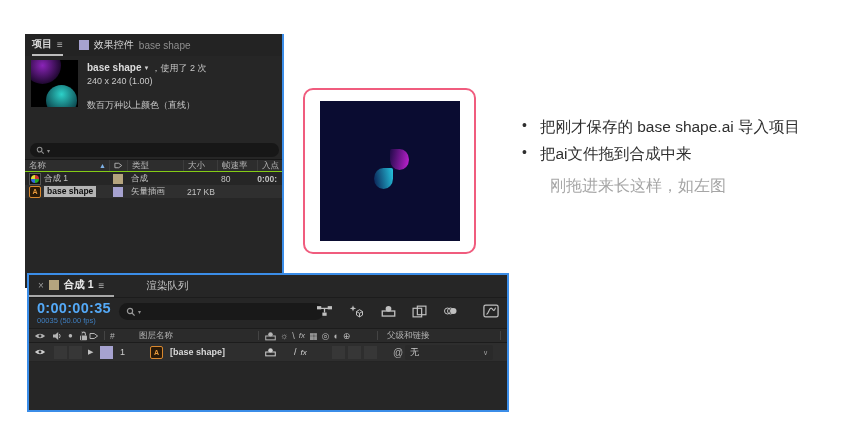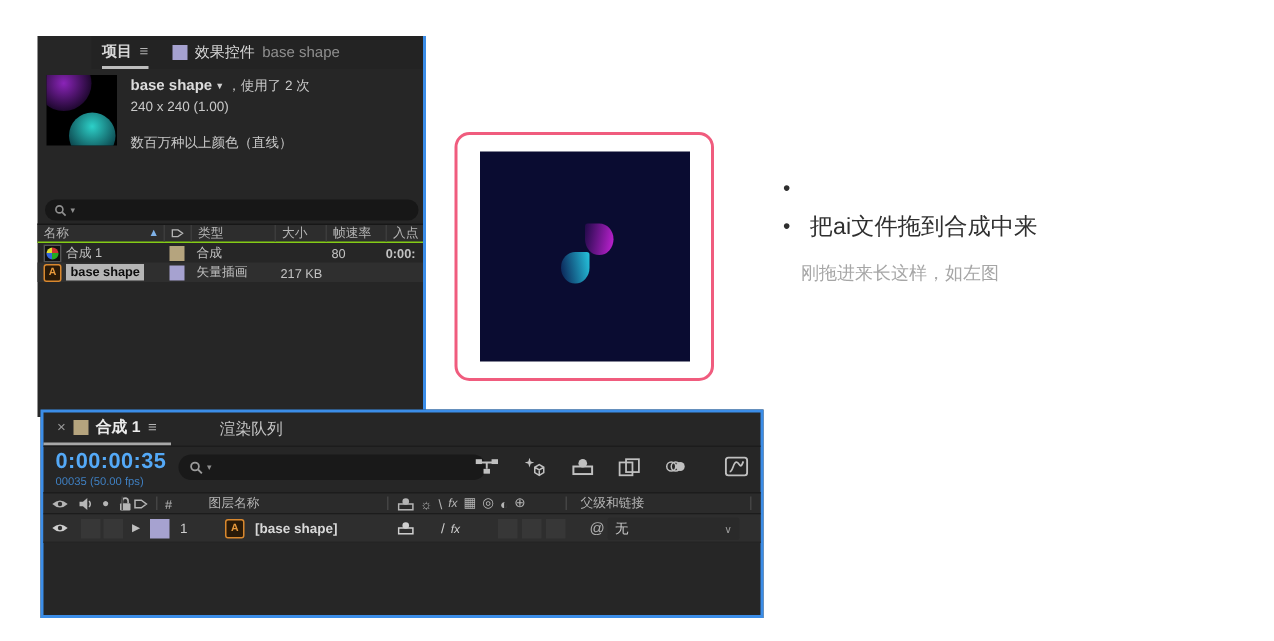--- a/index.html
+++ b/index.html
@@ -1,22 +1,22 @@
 <!DOCTYPE html>
 <html><head>
 <meta charset="utf-8">
 <style>
   * { margin:0; padding:0; box-sizing:border-box; }
   body { font-family:"Liberation Sans","DejaVu Sans",sans-serif; background:#fff; }
   .page { position:relative; width:849px; height:427px; background:#fff; overflow:hidden; }
   svg { display:block; }
 
   
-  .pp { position:absolute; left:25px; top:24px; width:259px; height:254px;
-        background:#262626; border-right:2px solid #3b8de8;padding-left:36px; }
+  .pp { position:absolute; left:25px; top:34px; width:259px; height:254px;
+        background:#262626; border-right:2px solid #3b8de8; }
   .pp-tabs { display:flex; align-items:stretch; height:22px; background:#232323; padding-left:7px; gap:16px; }
   .pp-tab { display:flex; align-items:center; gap:5px; font-size:10px; color:#d8d8d8; }
   .pp-tab.active { border-bottom:2px solid #bdbdbd; font-weight:bold; }
   .hamb { color:#b5b5b5; font-size:10px; }
   .sq { width:10px; height:10px; display:inline-block; }
   .lavender { background:#a6a2d0; }
   .tan { background:#b5a47e; }
   .dim { color:#8f8f8f; }
   .pp-info { position:absolute; left:6px; top:26px; right:4px; display:flex; gap:9px; }
   .thumb { width:47px; height:47px; background:#000; position:relative; overflow:hidden; flex:none; }
@@ -92,21 +92,21 @@
   .pickwhip { font-size:10px; color:#b0b0b0; }
   .dropdown { position:absolute; left:376px; top:2px; width:88px; height:15px; background:#2a2a2a;
               border-radius:2px; display:flex; align-items:center; justify-content:space-between;
               padding:0 5px; color:#cccccc; }
   .chev { font-size:7px; color:#9a9a9a; }
 
   
   .notes { position:absolute; left:522px; top:113px; width:322px; color:#2f2f2f; }
   .bullet-row { display:flex; gap:13px; font-size:15.5px; line-height:1.75; }
   .bdot { font-size:14px; }
-  .caption { margin-left:12px; margin-top:9px; font-size:12px; color:#a6a6a6; }
+  .caption { margin-left:28px; margin-top:9px; font-size:16px; color:#a6a6a6; }
 </style>
 </head>
 <body>
 
 <div class="page">
 
   <section class="pp">
     <div class="pp-tabs">
       <div class="pp-tab active">
         <span>项目</span>
@@ -373,20 +373,21 @@
       <div class="dropdown">
         <span>无</span>
         <span class="chev">∨</span>
       </div>
     </div>
   </section>
 
   <aside class="notes">
     <div class="bullet-row">
       <span class="bdot">•</span>
+      <span>把刚才保存的 base shape.ai 导入项目</span>
     </div>
     <div class="bullet-row">
       <span class="bdot">•</span>
       <span>把ai文件拖到合成中来</span>
     </div>
     <div class="caption">刚拖进来长这样，如左图</div>
   </aside>
 
 </div>
 

